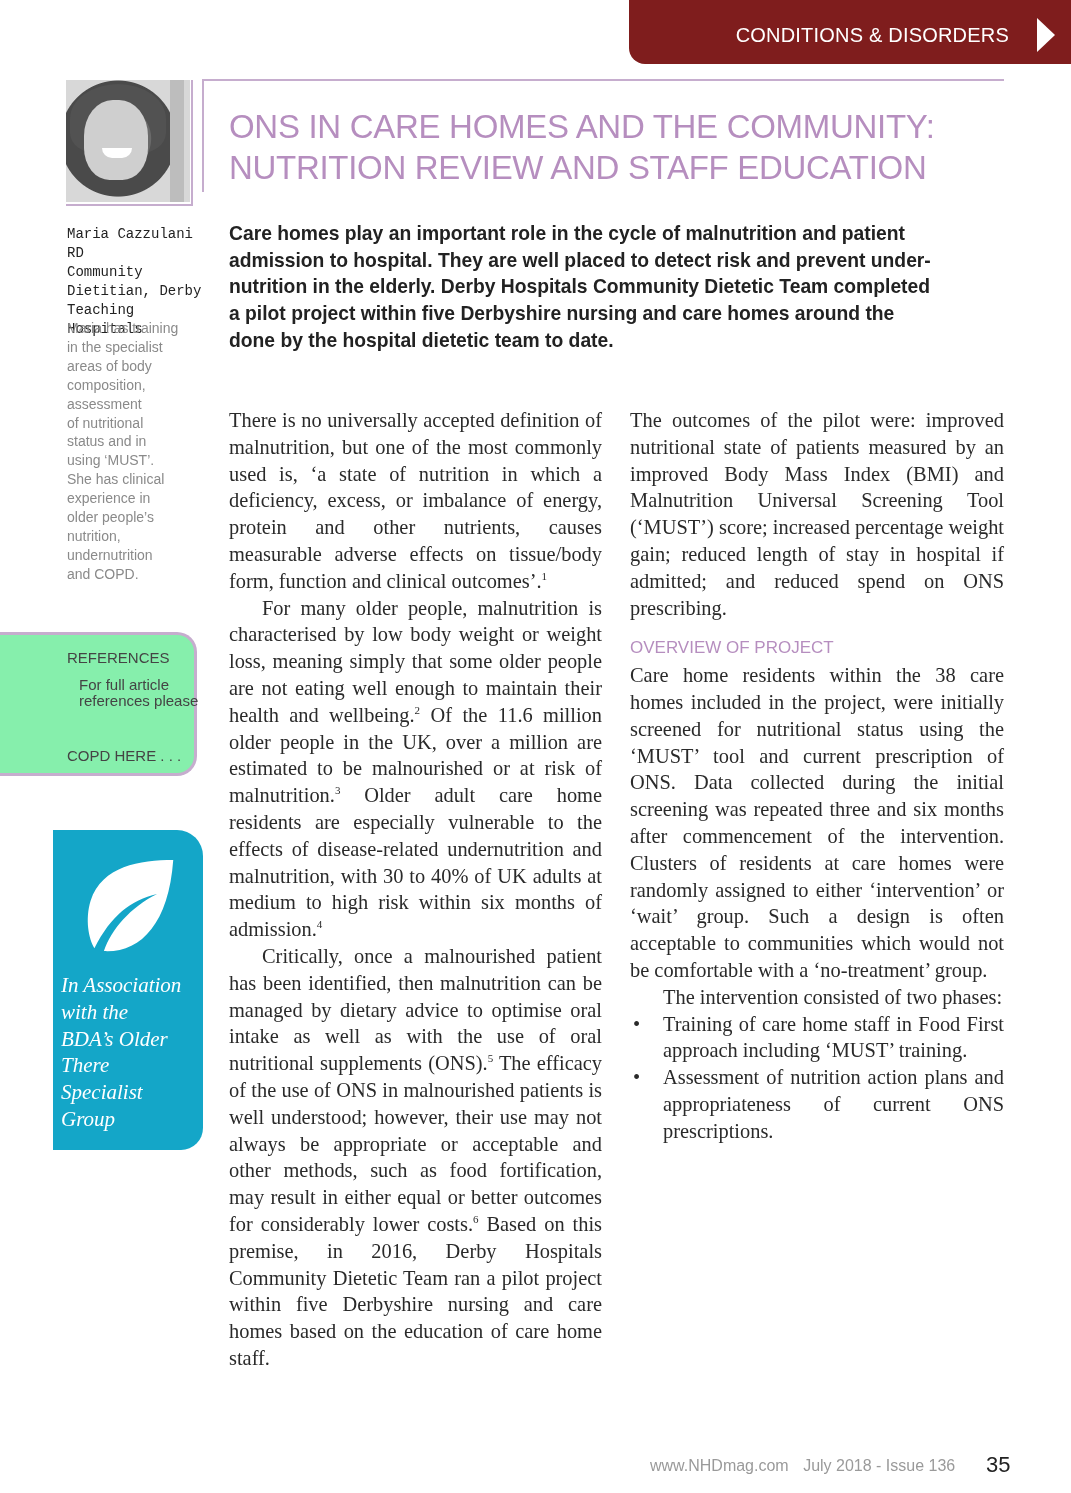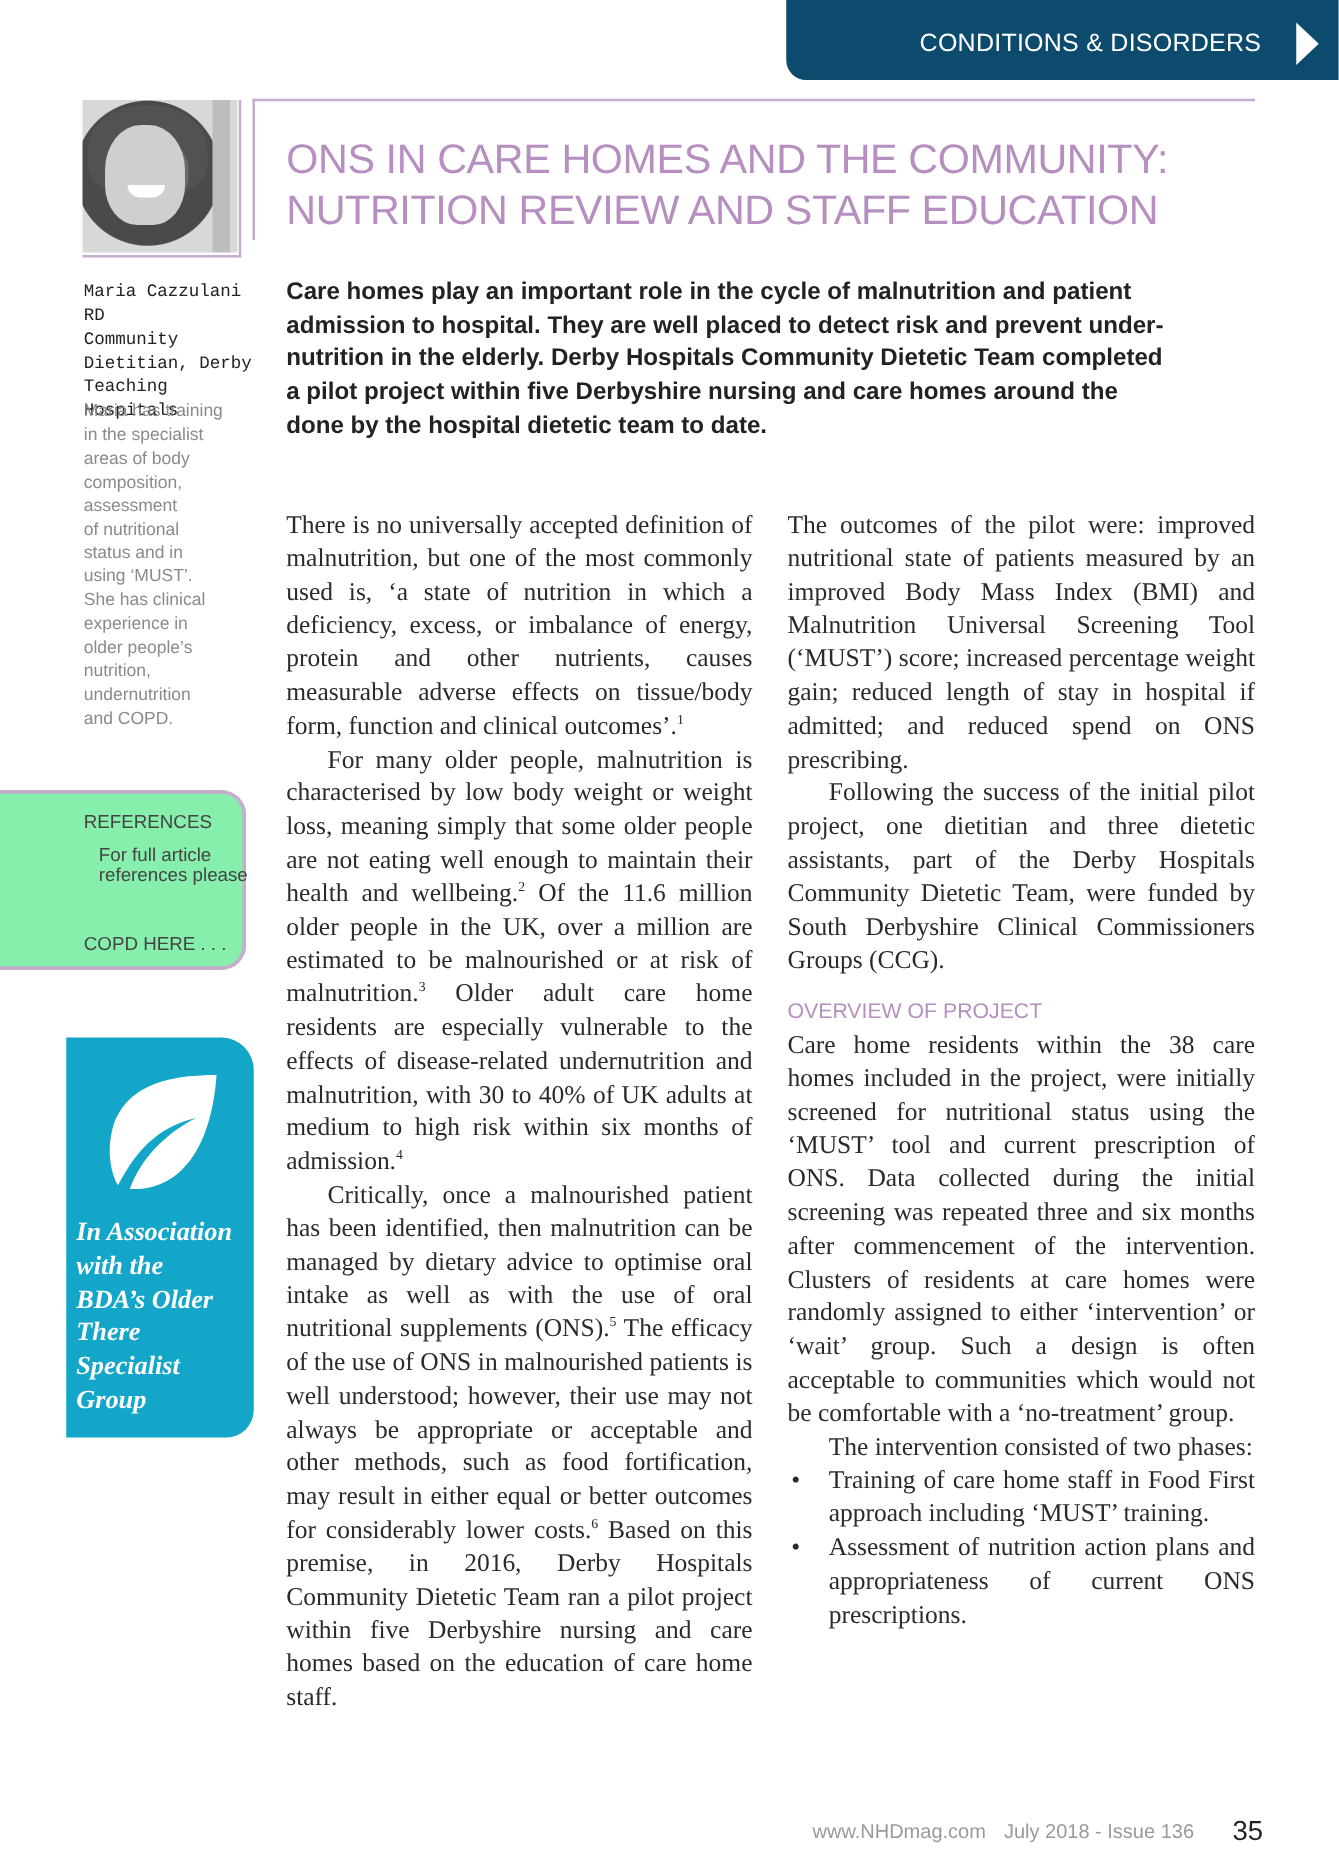--- a/index.html
+++ b/index.html
@@ -1,21 +1,21 @@
 <!DOCTYPE html>
 <html><head>
 <meta charset="utf-8">
 <style>
   html, body { margin: 0; padding: 0; background: #ffffff; }
   body { width: 1071px; height: 1493px; position: relative; overflow: hidden; font-family: "Liberation Sans", sans-serif; }
 
   
   .section-tab {
     position: absolute; left: 629px; top: 0; width: 442px; height: 64px;
-    background: #0c4a6e; border-bottom-left-radius: 16px;
+    background: #7f1d1d; border-bottom-left-radius: 16px;
     display: flex; align-items: center; justify-content: flex-end;
   }
   .section-tab .label {
     color: #ffffff; font-size: 20px; letter-spacing: 0.2px; margin-right: 28px; margin-top: 6px;
     font-family: "Liberation Sans", sans-serif;
   }
   .section-tab .arrow {
     width: 0; height: 0; border-top: 17px solid transparent; border-bottom: 17px solid transparent;
     border-left: 18px solid #ffffff; margin-right: 16px; margin-top: 6px;
   }
@@ -77,21 +77,21 @@
   .refs-box .refs-link { position: absolute; left: 67px; top: 112px; font-size: 15px; color: #444; cursor: pointer; }
 
   
   .bda-box {
     position: absolute; left: 53px; top: 830px; width: 150px; height: 320px;
     background: #14a6c8; border-top-right-radius: 26px; border-bottom-right-radius: 22px;
   }
   .bda-box .leaf { position: absolute; left: 30px; top: 28px; width: 95px; height: 95px; }
   .bda-box .bda-text {
     position: absolute; left: 8px; top: 142px; width: 140px;
-    color: #ffffff; font-family: "Liberation Serif", serif; font-style: italic; font-weight: bold;
+    color: #ffffff; font-family: "Liberation Serif", serif; font-style: italic; font-weight: normal;
     font-size: 21px; line-height: 26.8px;
   }
 
   
   .standfirst {
     position: absolute; left: 229px; top: 221px; width: 780px;
     font-family: "Liberation Sans", sans-serif; font-weight: bold; font-size: 19.3px; line-height: 26.7px; color: #222;
   }
   .standfirst div { white-space: nowrap; }
 
@@ -200,21 +200,20 @@
 </div>
 
 <div class="col col-left">
   <p><span>There is no universally accepted definition of malnutrition, but one of the most commonly used is, ‘a state of nutrition in which a deficiency, excess, or imbalance of energy, protein and other nutrients, causes measurable adverse effects on tissue/body form, function and clinical outcomes’.</span><sup>1</sup></p>
   <p class="indent"><span>For many older people, malnutrition is characterised by low body weight or weight loss, meaning simply that some older people are not eating well enough to maintain their health and wellbeing.</span><sup>2</sup><span> Of the 11.6 million older people in the UK, over a million are estimated to be malnourished or at risk of malnutrition.</span><sup>3</sup><span> Older adult care home residents are especially vulnerable to the effects of disease-related undernutrition and malnutrition, with 30 to 40% of UK adults at medium to high risk within six months of admission.</span><sup>4</sup></p>
   <p class="indent"><span>Critically, once a malnourished patient has been identified, then malnutrition can be managed by dietary advice to optimise oral intake as well as with the use of oral nutritional supplements (ONS).</span><sup>5</sup><span> The efficacy of the use of ONS in malnourished patients is well understood; however, their use may not always be appropriate or acceptable and other methods, such as food fortification, may result in either equal or better outcomes for considerably lower costs.</span><sup>6</sup><span> Based on this premise, in 2016, Derby Hospitals Community Dietetic Team ran a pilot project within five Derbyshire nursing and care homes based on the education of care home staff.</span></p>
 </div>
 
 <div class="col col-right">
   <p>The outcomes of the pilot were: improved nutritional state of patients measured by an improved Body Mass Index (BMI) and Malnutrition Universal Screening Tool (‘MUST’) score; increased percentage weight gain; reduced length of stay in hospital if admitted; and reduced spend on ONS prescribing.</p>
-  <p class="indent">Following the success of the initial pilot project, one dietitian and three dietetic assistants, part of the Derby Hospitals Community Dietetic Team, were funded by South Derbyshire Clinical Commissioners Groups (CCG).</p>
   <p class="subhead">OVERVIEW OF PROJECT</p>
   <p>Care home residents within the 38 care homes included in the project, were initially screened for nutritional status using the ‘MUST’ tool and current prescription of ONS. Data collected during the initial screening was repeated three and six months after commencement of the intervention. Clusters of residents at care homes were randomly assigned to either ‘intervention’ or ‘wait’ group. Such a design is often acceptable to comm­unities which would not be comfortable with a ‘no-treatment’ group.</p>
   <p class="indent">The intervention consisted of two phases:</p>
   <ul>
     <li><span class="bullet">•</span><span>Training of care home staff in Food First approach including ‘MUST’ training.</span></li>
     <li><span class="bullet">•</span><span>Assessment of nutrition action plans and appropriateness of current ONS prescriptions.</span></li>
   </ul>
 </div>
 
 <div class="footer">

